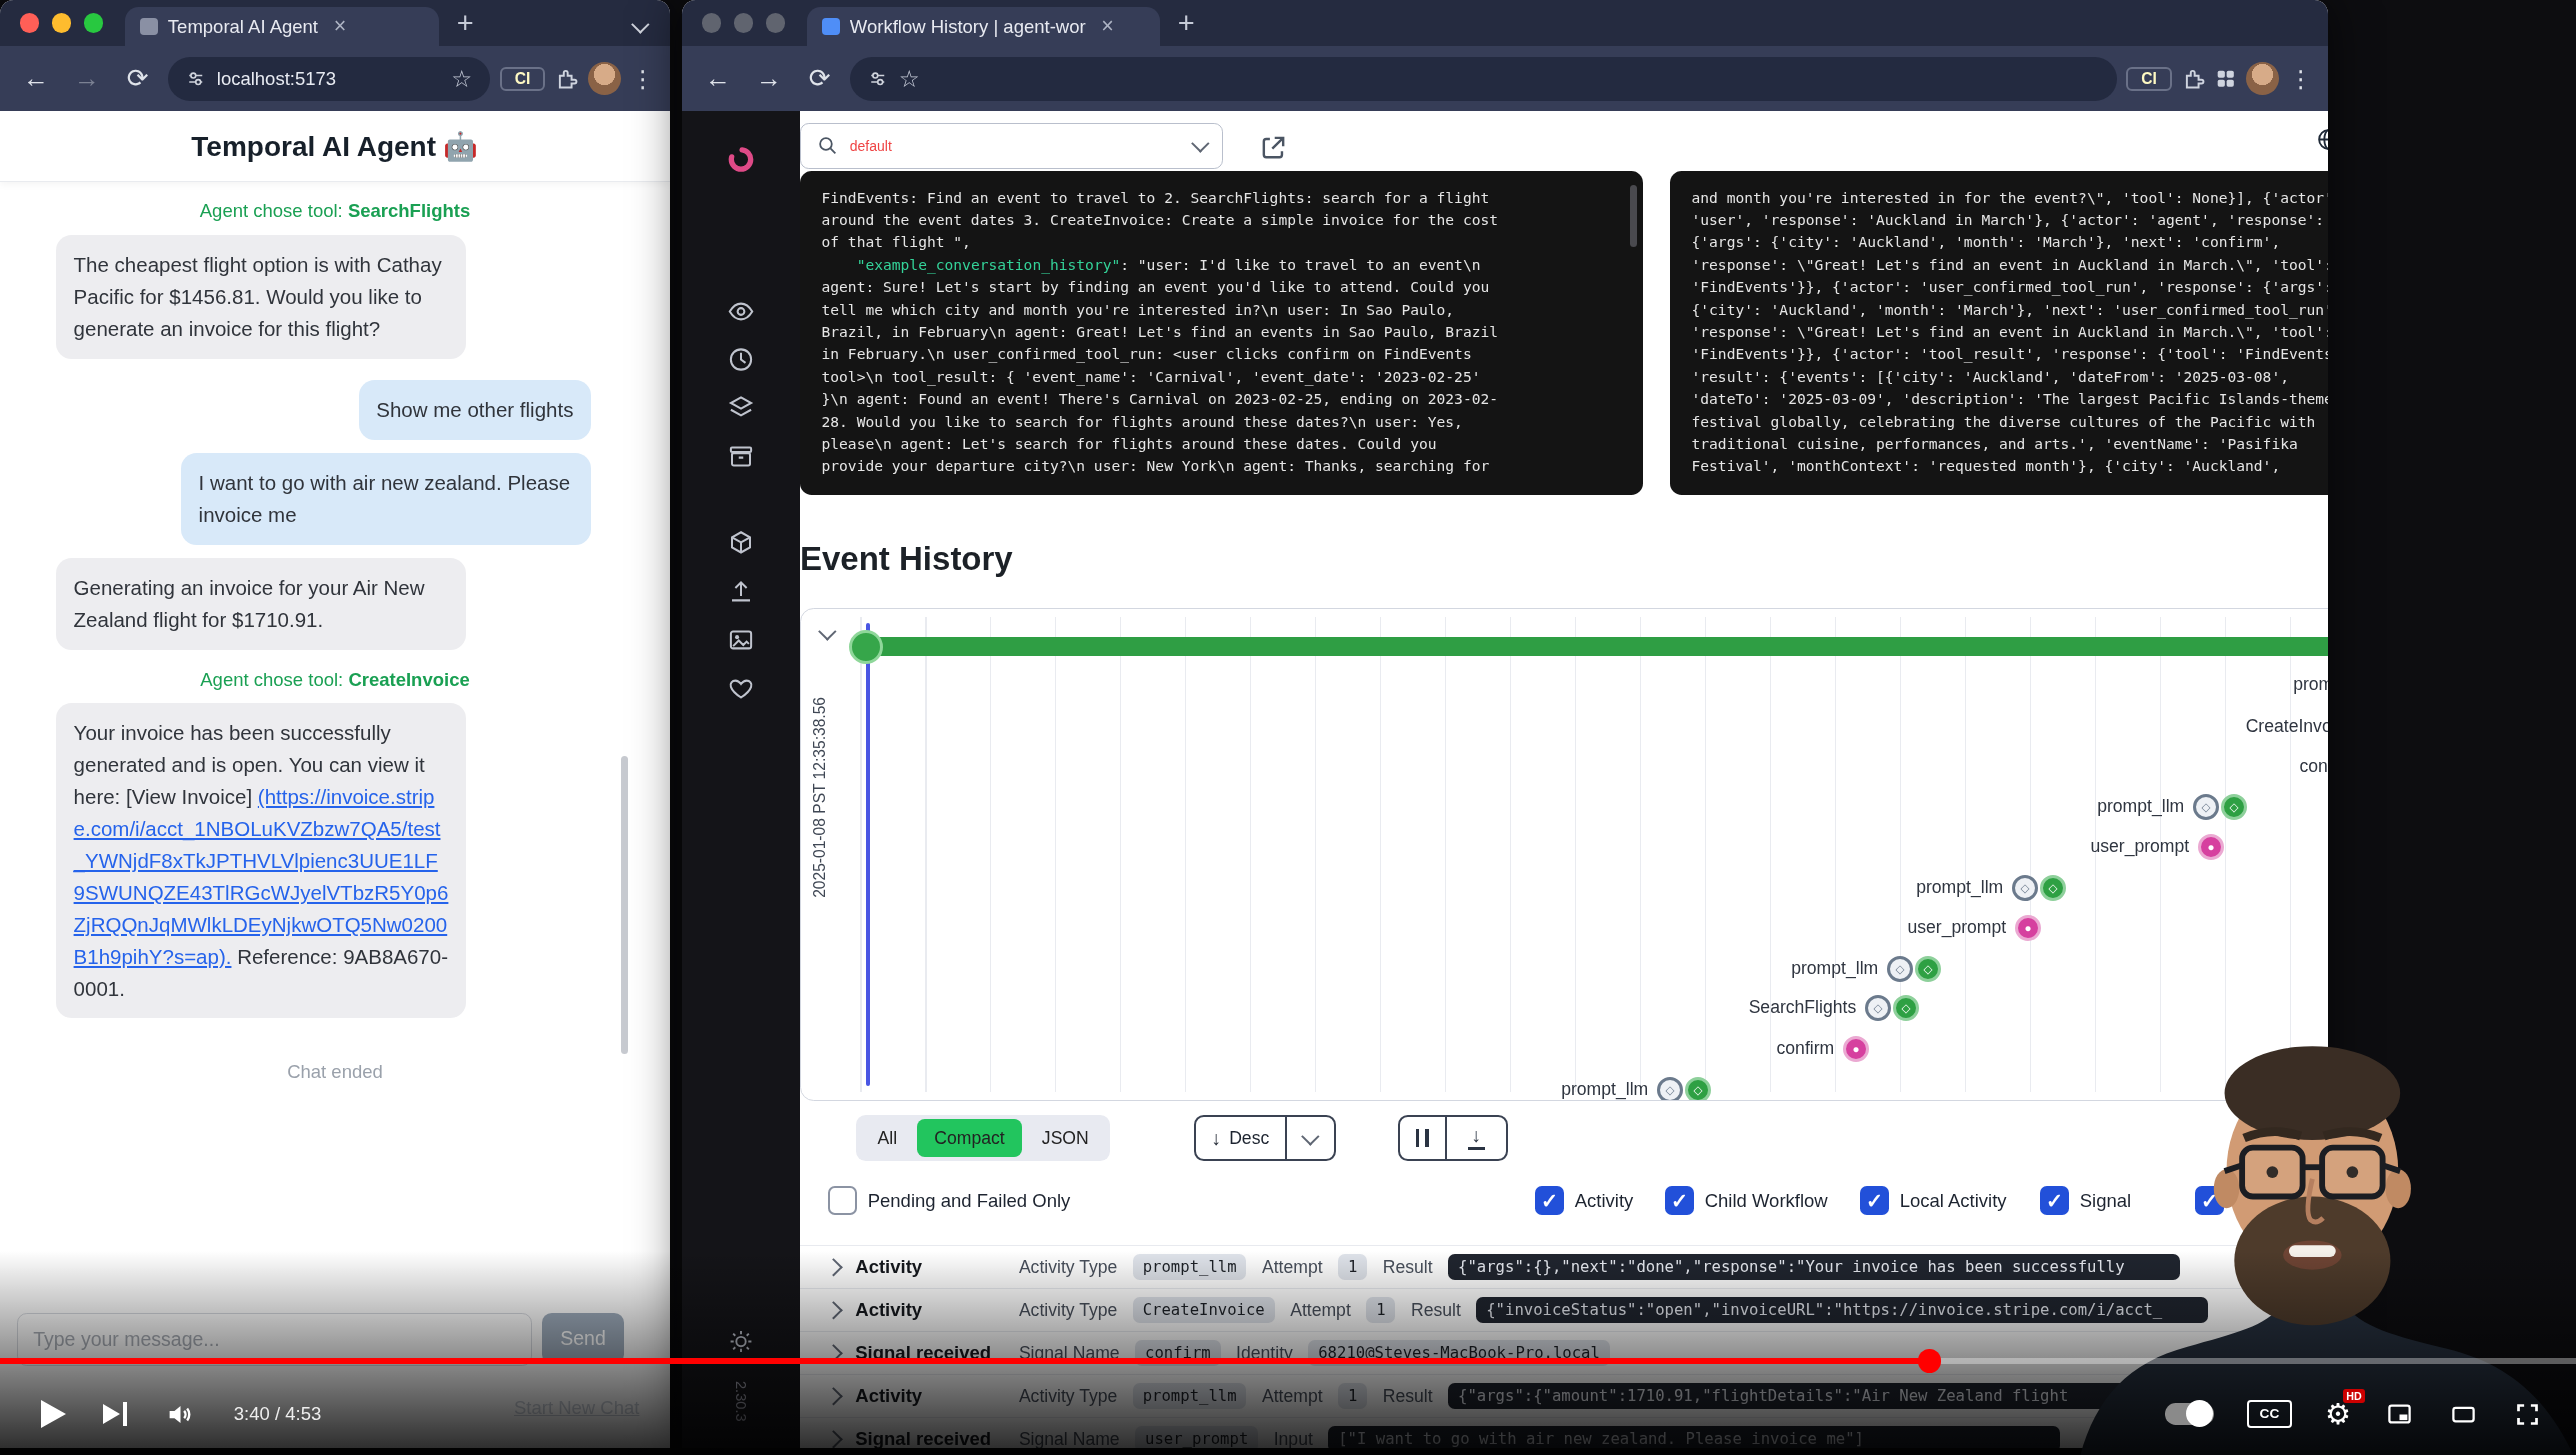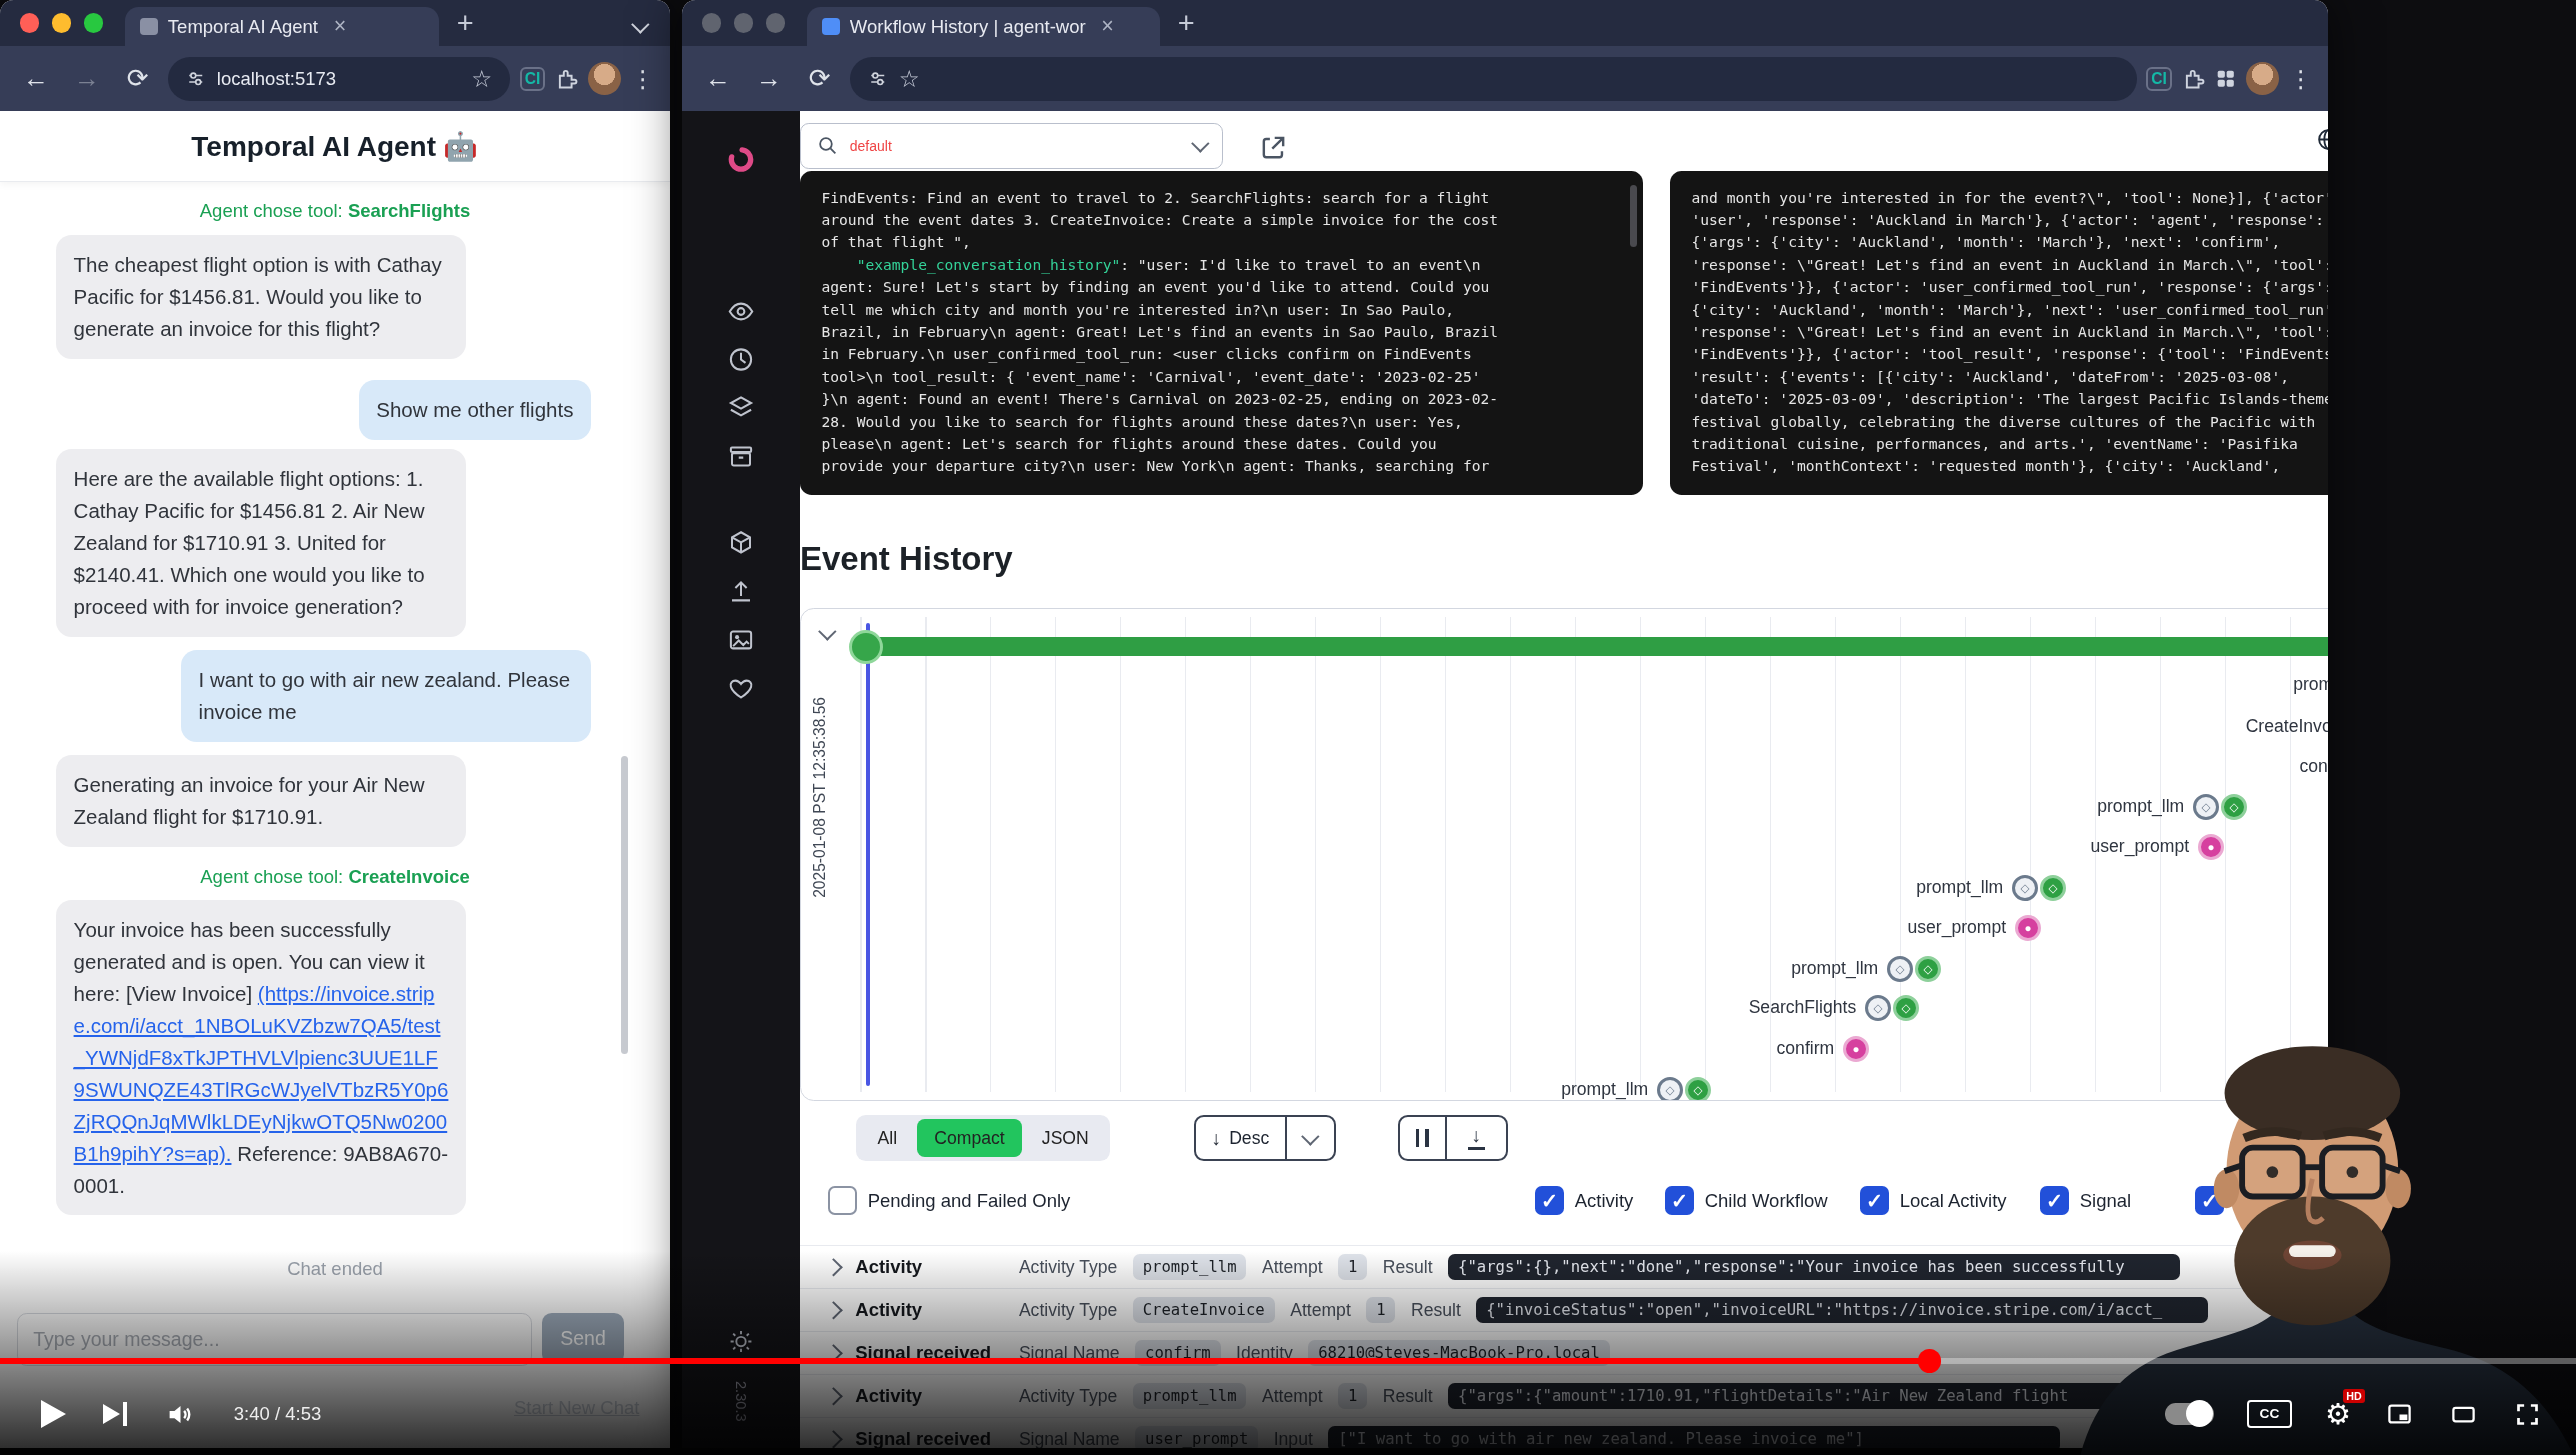--- a/index.html
+++ b/index.html
@@ -13,21 +13,21 @@
   .tab{height:39px;margin-left:21.5px;background:#363d57;border-radius:13.7px 13.7px 0 0;display:flex;align-items:center;padding:0 15.6px;gap:9.8px;color:#e8eaf1;font-size:18.5px;align-self:flex-end;}
   .tab-title{white-space:nowrap;overflow:hidden;text-overflow:ellipsis;max-width:254px;}
   .tab-close{color:#aeb4c4;font-size:21.5px;margin-left:5.9px;}
   .newtab{color:#c6cbd8;font-size:29px;margin-left:17.6px;}
   .toolbar{height:65px;background:#363d57;display:flex;align-items:center;gap:9.8px;padding:0 15.6px;}
   .navbtn{width:41px;height:41px;border-radius:50%;color:#dfe3ea;font-size:26px;display:flex;align-items:center;justify-content:center;flex:none;}
   .navbtn.dim{color:#7b8193;}
   .urlpill{flex:1;height:44px;background:#232a40;border-radius:22.4px;display:flex;align-items:center;padding:0 17.6px;gap:11.7px;min-width:0;}
   .urltext{white-space:nowrap;overflow:hidden;text-overflow:ellipsis;color:#e8ebf2;font-size:18.5px;flex:1;}
   .star{color:#c6cbd8;font-size:23.4px;flex:none;}
-  .ext-badge{color:#14b8a6;font-size:15.6px;font-weight:bold;border:2px solid #6a7188;border-radius:5.9px;padding:1px 3px;flex:none;}
+  .ext-badge{color:#fef9c3;font-size:15.6px;font-weight:bold;border:2px solid #6a7188;border-radius:5.9px;padding:1px 13px;flex:none;}
   .avatar{width:33px;height:33px;border-radius:50%;background:radial-gradient(circle at 50% 38%,#d7ab88 0 40%,#8a6246 41% 100%);flex:none;}
   .dots{color:#dfe3ea;font-size:23.4px;flex:none;}
   .chv{display:inline-block;width:10.7px;height:10.7px;border-right:2.9px solid #5f6673;border-bottom:2.9px solid #5f6673;transform:rotate(45deg);}
   .chv.white{border-color:#cfd3dc;}
   .chv.right{transform:rotate(-45deg);}
   
   .app{position:absolute;top:111px;left:0;right:0;bottom:0;background:#fff;overflow:hidden;}
   .app-header{height:70px;display:flex;align-items:center;justify-content:center;font-weight:bold;font-size:28px;color:#17202a;border-bottom:1px solid #e9ebef;box-shadow:0 2px 7.8px rgba(0,0,0,.05);}
   .chat{padding-top:7.8px;}
   .tool-note{text-align:center;color:#1aa053;font-size:18.5px;margin-top:9.8px;}
@@ -153,21 +153,20 @@
         </svg>
       <span class="avatar"></span>
       <span class="dots">⋮</span>
     </div>
     <div class="app">
       <div class="app-header">Temporal AI Agent 🤖</div>
       <div class="chat">
         <div class="tool-note"><span>Agent chose tool: </span><b>SearchFlights</b></div>
         <div class="msg agent">The cheapest flight option is with Cathay Pacific for $1456.81. Would you like to generate an invoice for this flight?</div>
         <div class="msg user">Show me other flights</div>
-        <div class="msg agent" style="margin-top:9.8px;">Here are the available flight options: 1. Cathay Pacific for $1456.81 2. Air New Zealand for $1710.91 3. United for $2140.41. Which one would you like to proceed with for invoice generation?</div>
         <div class="msg user" style="margin-top:13.7px;">I want to go with air new zealand. Please invoice me</div>
         <div class="msg agent">Generating an invoice for your Air New Zealand flight for $1710.91.</div>
         <div class="tool-note" style="margin-top:19.5px;"><span>Agent chose tool: </span><b>CreateInvoice</b></div>
         <div class="msg agent" style="margin-top:11.7px;">
           <span>Your invoice has been successfully generated and is open. You can view it here: [View Invoice]</span>
           <span class="invoice-link">(https://invoice.stripe.com/i/acct_1NBOLuKVZbzw7QA5/test_YWNjdF8xTkJPTHVLVlpienc3UUE1LF9SWUNQZE43TlRGcWJyelVTbzR5Y0p6ZjRQQnJqMWlkLDEyNjkwOTQ5Nw0200B1h9pihY?s=ap).</span>
           <span> Reference: 9AB8A670-0001.</span>
         </div>
         <div class="chat-ended">Chat ended</div>
       </div>

